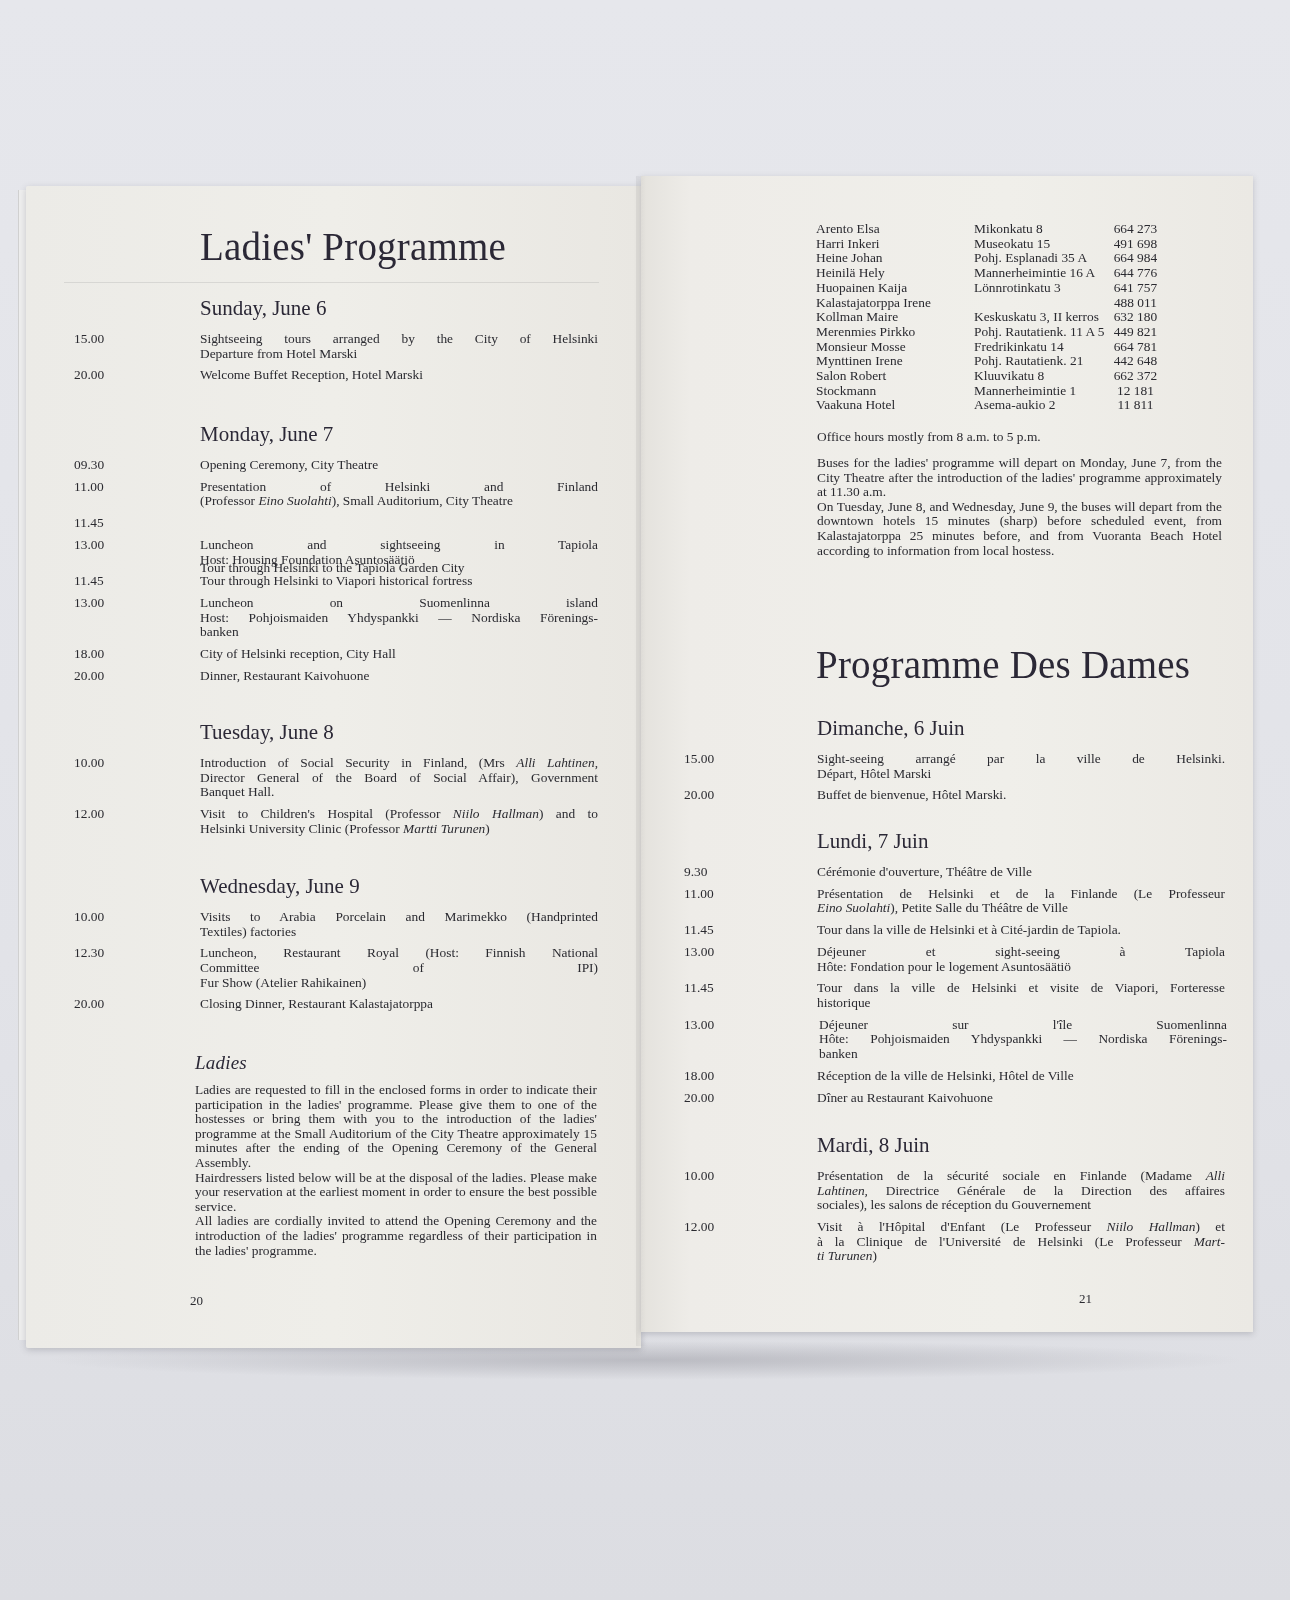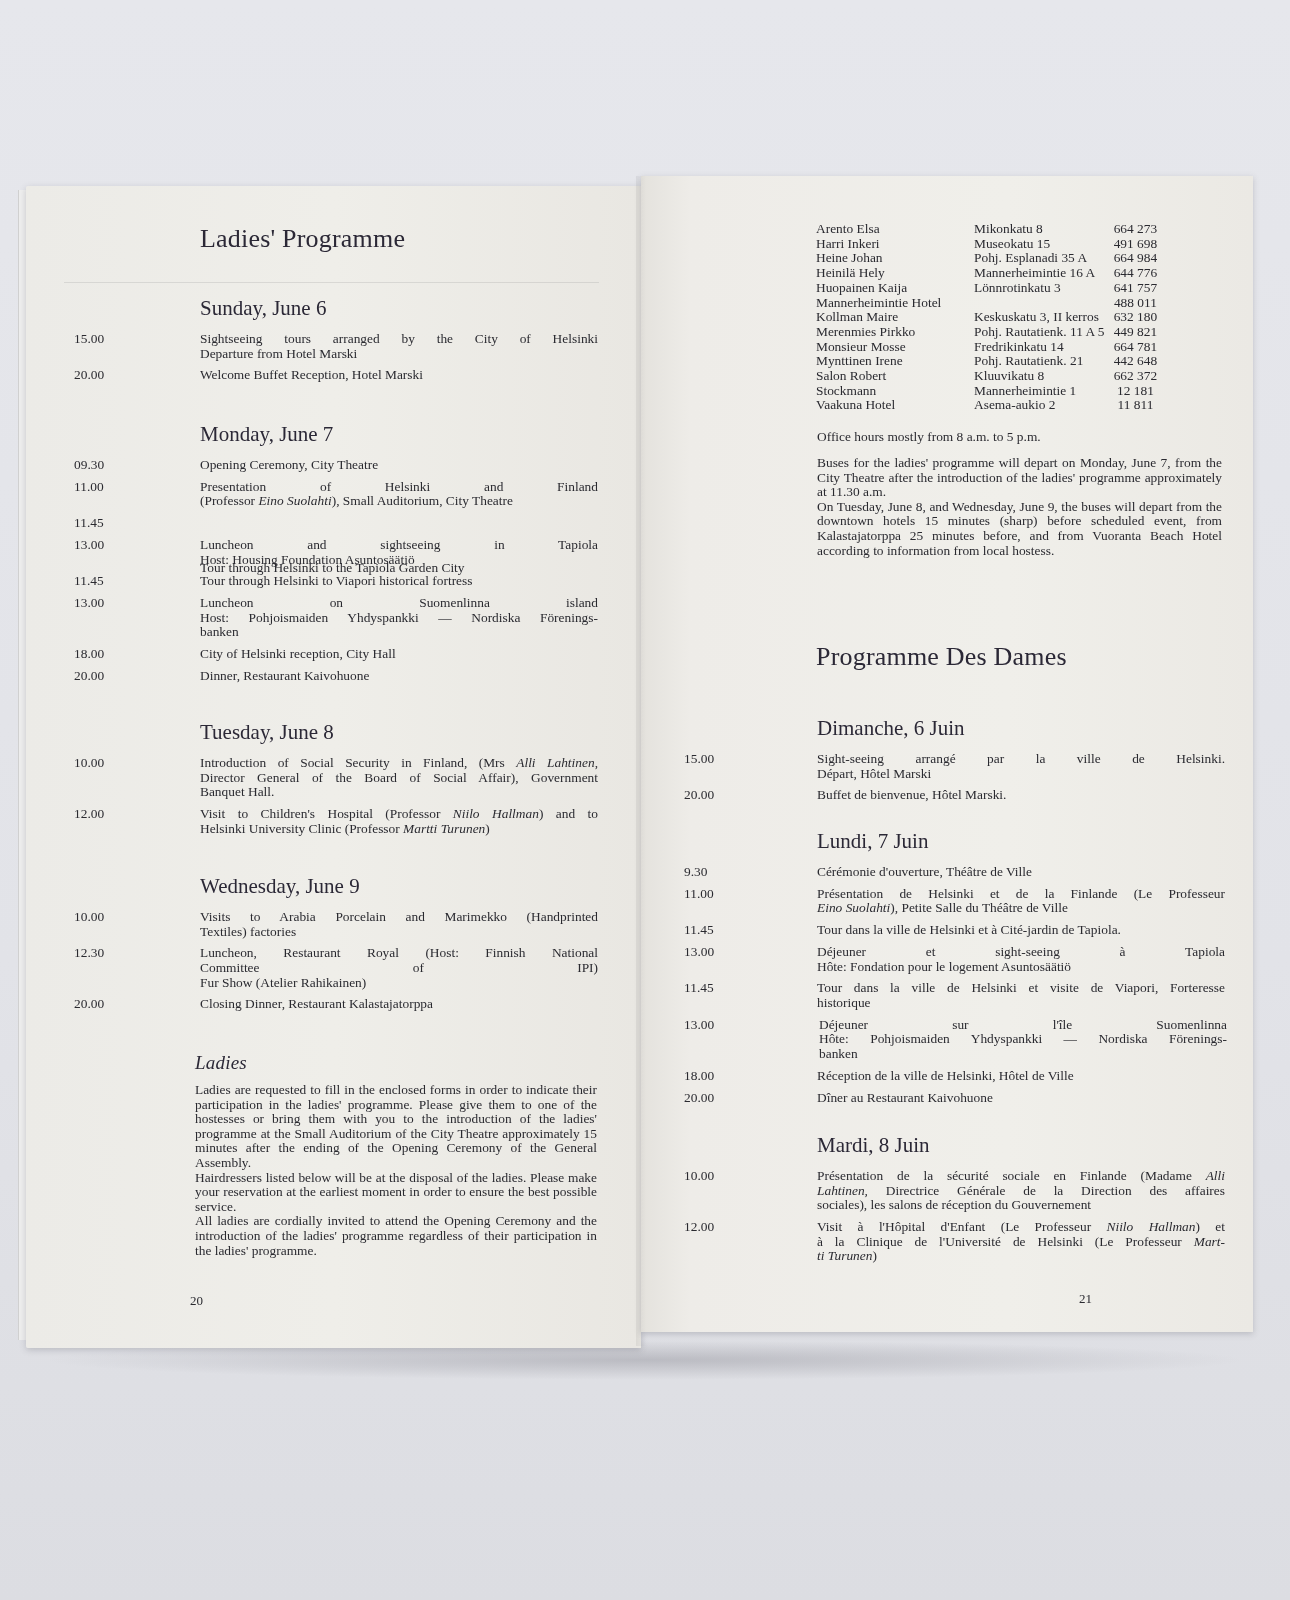--- a/index.html
+++ b/index.html
@@ -20,21 +20,21 @@
   .page {
     position:absolute; background: linear-gradient(90deg, #ecebe7 0%, #efeee9 50%, #e9e7e2 100%);
     box-shadow: 0 2px 6px rgba(80,80,90,0.25);
   }
   .page.left { left:26px; top:186px; width:615px; height:1162px; border-radius:2px 0 0 2px; }
   .page.right { left:641px; top:176px; width:612px; height:1156px;
     background: linear-gradient(90deg, #e4e2dd 0%, #eeece8 8%, #f0efea 60%, #ebe9e4 100%); }
   .gutter { position:absolute; left:636px; top:176px; width:10px; height:1170px;
     background: linear-gradient(90deg, rgba(0,0,0,0.06), rgba(0,0,0,0.0)); }
 
-  .title { position:absolute; font-size:26px; color:#2b2836; letter-spacing:0.2px; }
+  .title { position:absolute; font-size:39px; color:#2b2836; letter-spacing:0.2px; }
   .day { position:absolute; font-size:21px; color:#2b2836; }
   .row { position:absolute; font-size:13.4px; line-height:14.6px; }
   .row .time { position:absolute; left:0; top:0; width:60px; }
   .row .desc { position:absolute; top:0; }
   .para { position:absolute; font-size:13.4px; line-height:14.6px; text-align:justify; }
   .para p { margin:0; }
   .italic { font-style:italic; }
   .pageno { position:absolute; font-size:13px; }
   .dir-table { position:absolute; left:816px; top:222px; font-size:13.4px; line-height:14.7px; border-collapse:collapse; }
   .dir-table td { padding:0; vertical-align:top; white-space:nowrap; }
@@ -192,21 +192,21 @@
         <td class="name">Heinilä Hely</td>
         <td class="address">Mannerheimintie 16 A</td>
         <td class="phone">644 776</td>
       </tr>
       <tr>
         <td class="name">Huopainen Kaija</td>
         <td class="address">Lönnrotinkatu 3</td>
         <td class="phone">641 757</td>
       </tr>
       <tr>
-        <td class="name">Mannerheimintie Hotel</td>
+        <td class="name">Kalastajatorppa Irene</td>
         <td class="address"></td>
         <td class="phone">488 011</td>
       </tr>
       <tr>
         <td class="name">Kollman Maire</td>
         <td class="address">Keskuskatu 3, II kerros</td>
         <td class="phone">632 180</td>
       </tr>
       <tr>
         <td class="name">Merenmies Pirkko</td>

